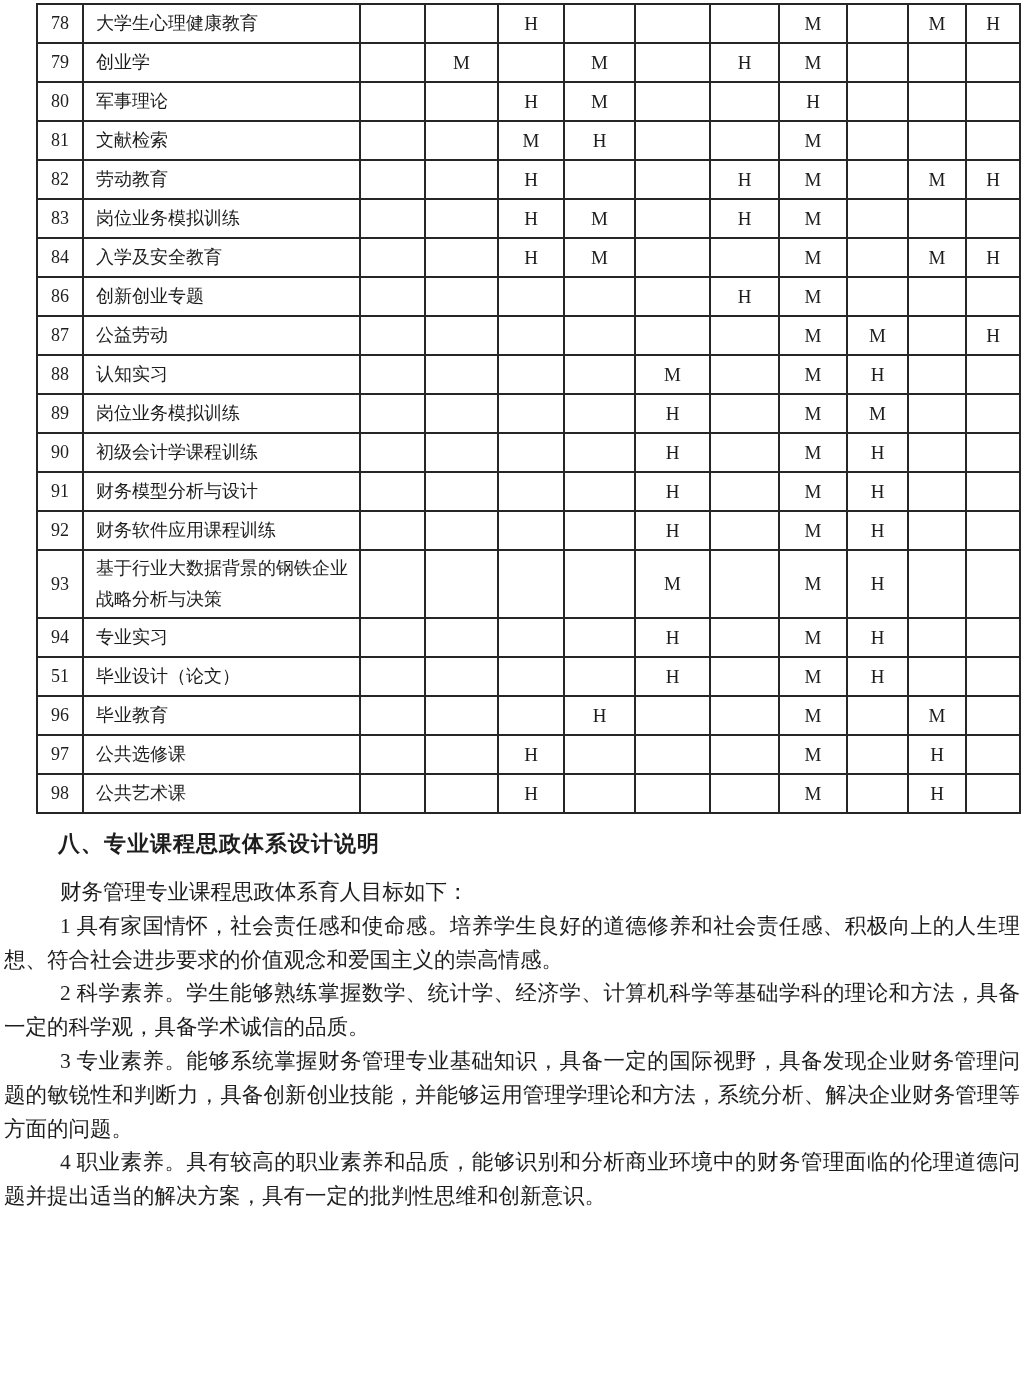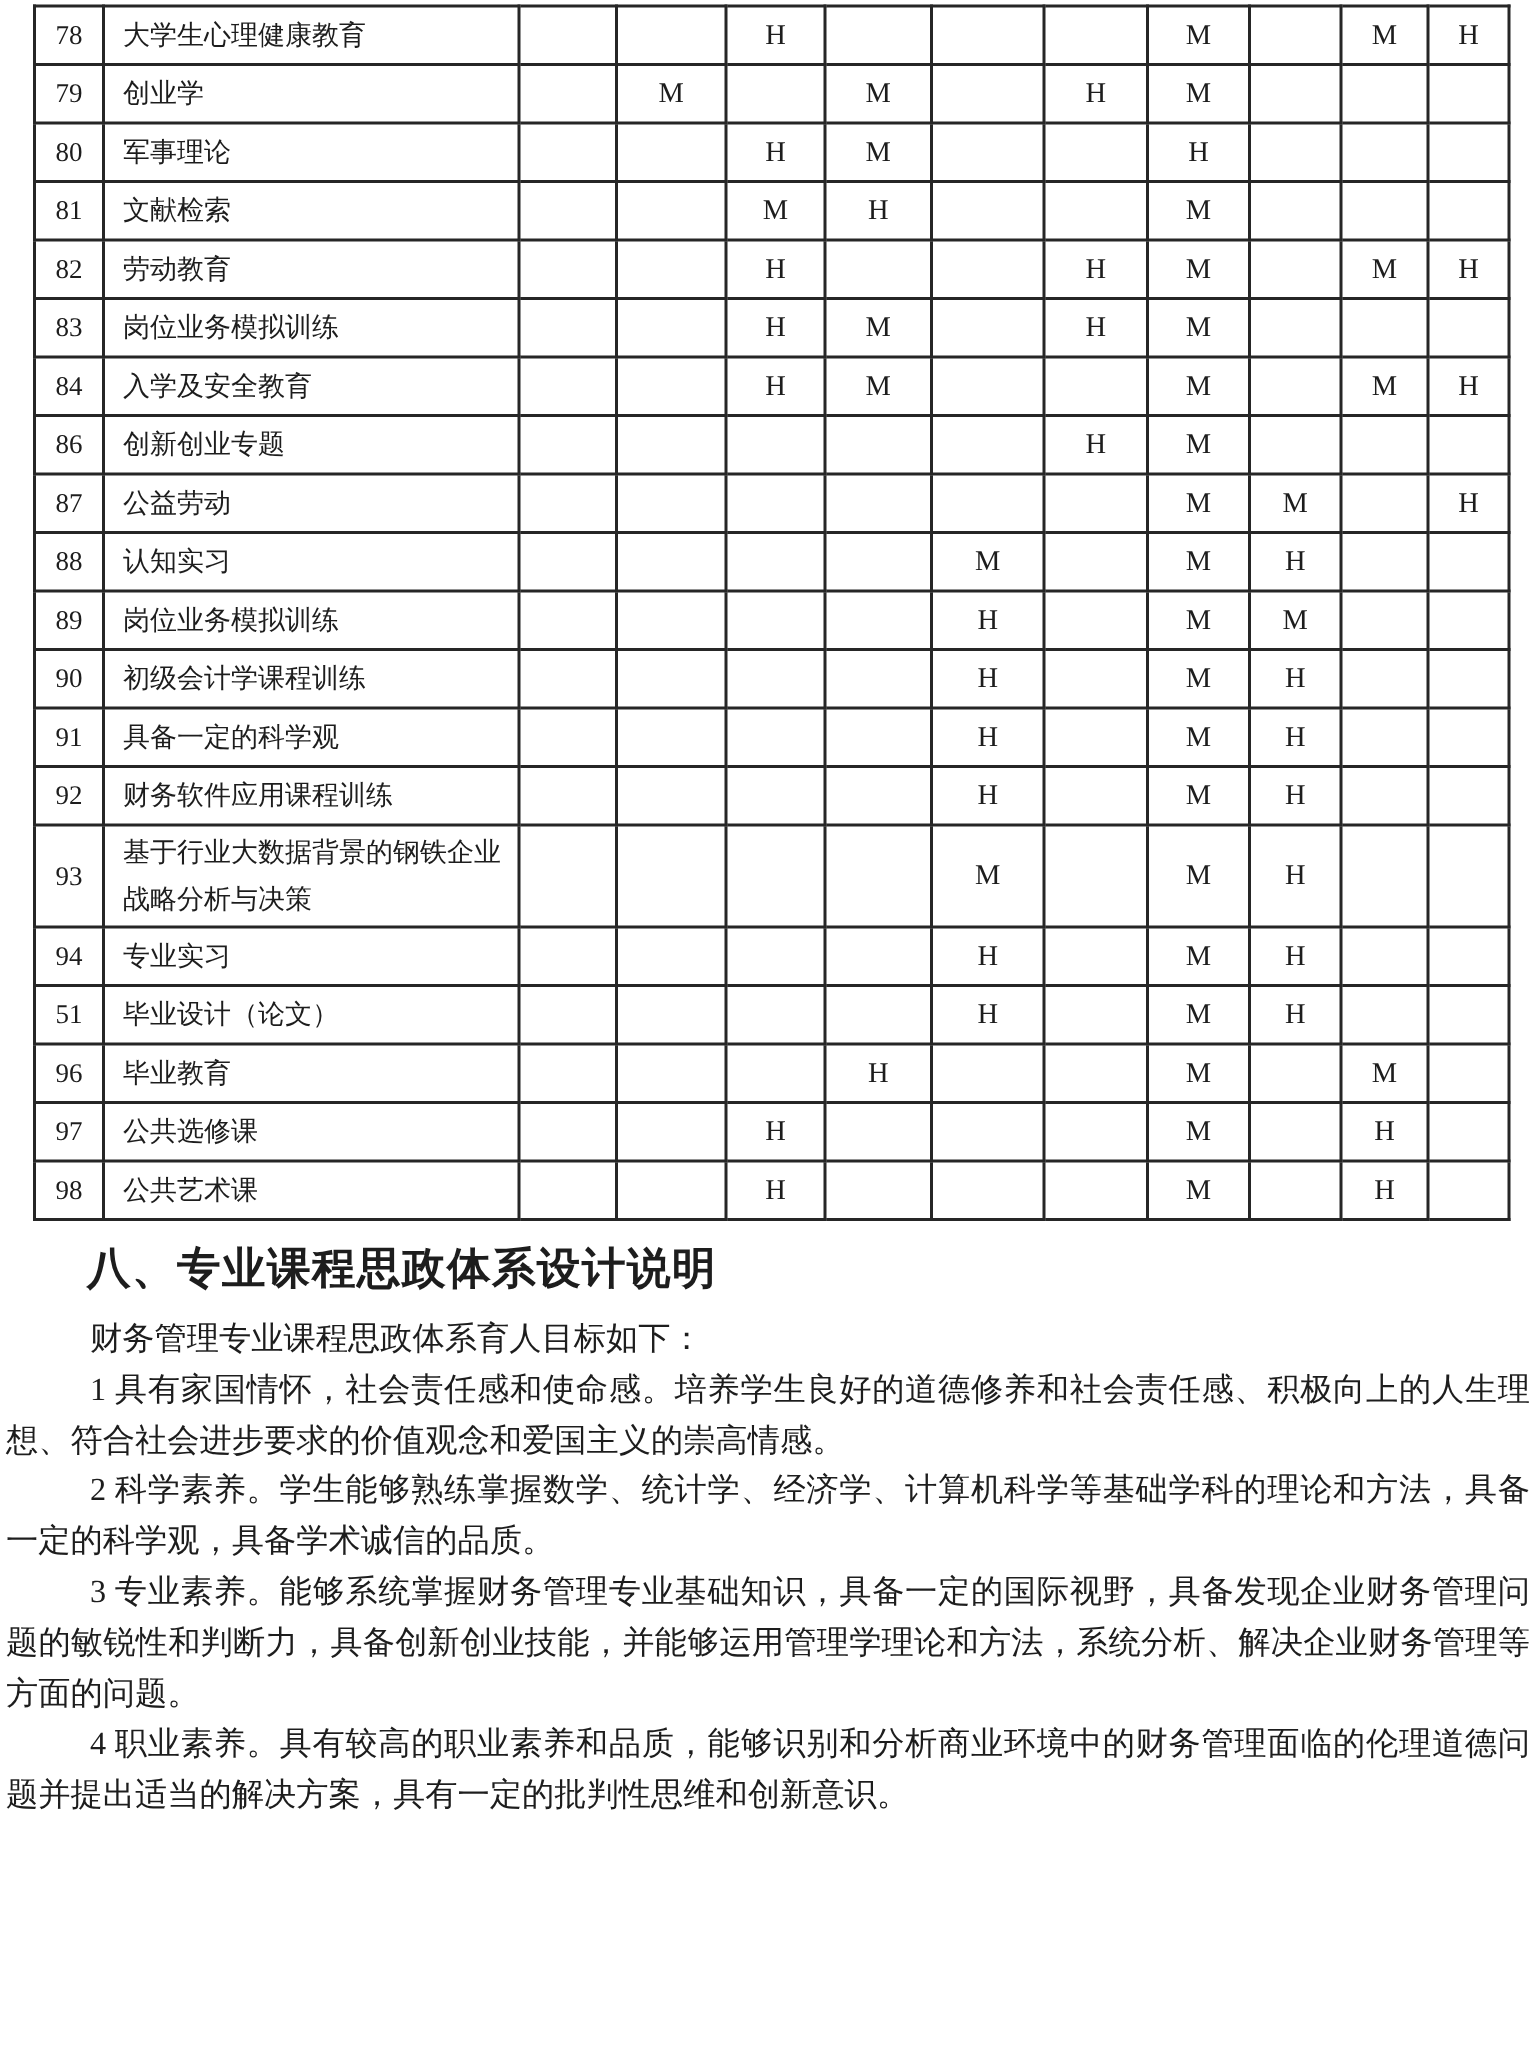--- a/index.html
+++ b/index.html
@@ -8,44 +8,44 @@
     background: #ffffff;
     color: #1d1d1d;
     font-family: "Liberation Serif", "DejaVu Serif", serif;
     overflow: hidden;
   }
   
   table.matrix {
     border-collapse: collapse;
     table-layout: fixed;
     width: 983px;
-    margin: 3px 0 0 22px;
+    margin: 3px 0 0 36px;
   }
   table.matrix td {
     border: 2px solid #262626;
     padding: 0;
     text-align: center;
     vertical-align: middle;
     font-size: 19px;
     height: 33px;
     overflow: hidden;
   }
   table.matrix td.num  { font-size: 18px; }
   table.matrix td.name {
     text-align: left;
     padding: 2px 6px 2px 12px;
     font-size: 18px;
     line-height: 31px;
   }
   table.matrix td.mark { font-size: 19px; }
   
   h2.section-heading {
-    font-family: Liberation Sans, sans-serif;
+    font-family: Liberation Mono, monospace;
     font-weight: bold;
-    font-size: 29px;
+    font-size: 22px;
     line-height: 30px;
     margin: 17px 0 0 58px;
     letter-spacing: 1px;
   }
   
   .body-text {
     margin: 15px 4px 0 4px;
     font-size: 21.5px;
     line-height: 33.8px;
     text-align: justify;
@@ -239,21 +239,21 @@
           <td class="mark"></td>
           <td class="mark">H</td>
           <td class="mark"></td>
           <td class="mark">M</td>
           <td class="mark">H</td>
           <td class="mark"></td>
           <td class="mark"></td>
         </tr>
         <tr>
           <td class="num">91</td>
-          <td class="name">具备一定的科学观</td>
+          <td class="name">财务模型分析与设计</td>
           <td class="mark"></td>
           <td class="mark"></td>
           <td class="mark"></td>
           <td class="mark"></td>
           <td class="mark">H</td>
           <td class="mark"></td>
           <td class="mark">M</td>
           <td class="mark">H</td>
           <td class="mark"></td>
           <td class="mark"></td>

